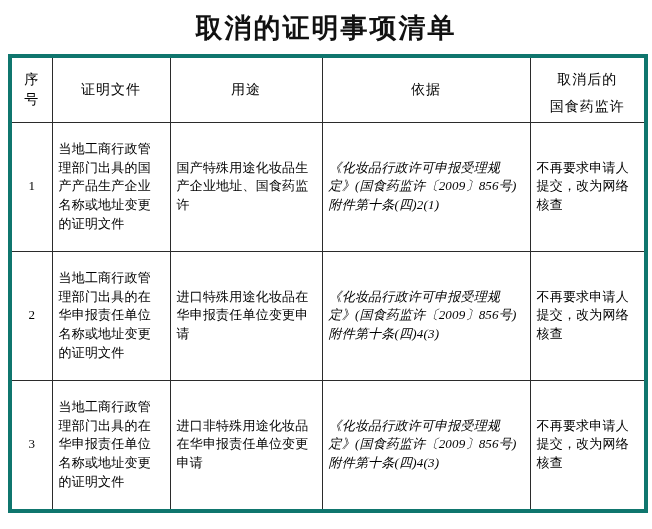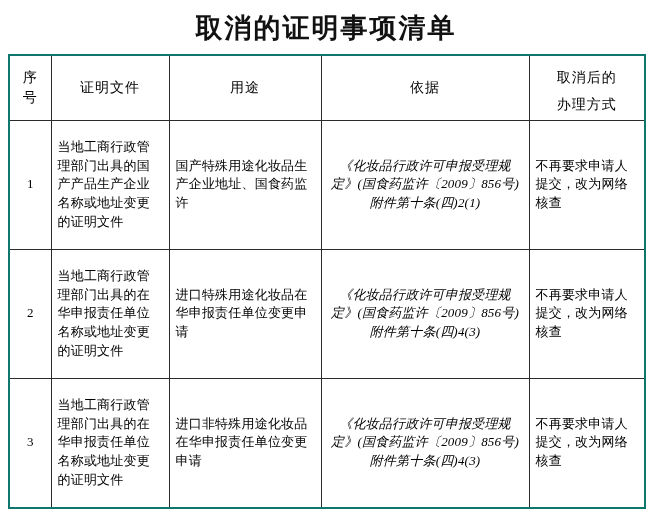--- a/index.html
+++ b/index.html
@@ -30,21 +30,21 @@
     padding-bottom: 8px;
     color: #111111;
   }
   .table-wrap {
     padding: 0 8px;
   }
   table.cert-table {
     border-collapse: collapse;
     width: 636px;
     table-layout: fixed;
-    border: 2px solid #0f766e;
+    border: 4px solid #0f766e;
     padding-left: 46px;
   }
   table.cert-table th,
   table.cert-table td {
     border: 1px solid #2b2b2b;
     vertical-align: middle;
     padding: 5px 6px;
     font-size: 13px;
     line-height: 1.45;
   }
@@ -63,21 +63,21 @@
 
   td.seq {
     text-align: center;
     font-size: 14px;
   }
   td.cell-text {
     text-align: left;
     letter-spacing: 0.2px;
   }
   td.basis {
-    text-align: center;
+    text-align: left;
     font-style: italic;
     letter-spacing: 0.2px;
   }
   tr.data-row td {
     height: 118px;
     margin-left: 28px;
   }
   .hdr-two-line {
     display: block;
     line-height: 1.35;
@@ -101,21 +101,21 @@
         <col class="c-after">
       </colgroup>
       <thead>
         <tr>
           <th>序号</th>
           <th>证明文件</th>
           <th>用途</th>
           <th>依据</th>
           <th>
             <span class="hdr-two-line">取消后的</span>
-            <span class="hdr-two-line">办理方式</span>
+            <span class="hdr-two-line">国食药监许</span>
           </th>
         </tr>
       </thead>
       <tbody>
         <tr class="data-row">
           <td class="seq">1</td>
           <td class="cell-text">当地工商行政管理部门出具的国产产品生产企业名称或地址变更的证明文件</td>
           <td class="cell-text">国产特殊用途化妆品生产企业地址、国食药监许</td>
           <td class="basis">《化妆品行政许可申报受理规定》(国食药监许〔2009〕856号)附件第十条(四)2(1)</td>
           <td class="cell-text">不再要求申请人提交，改为网络核查</td>

